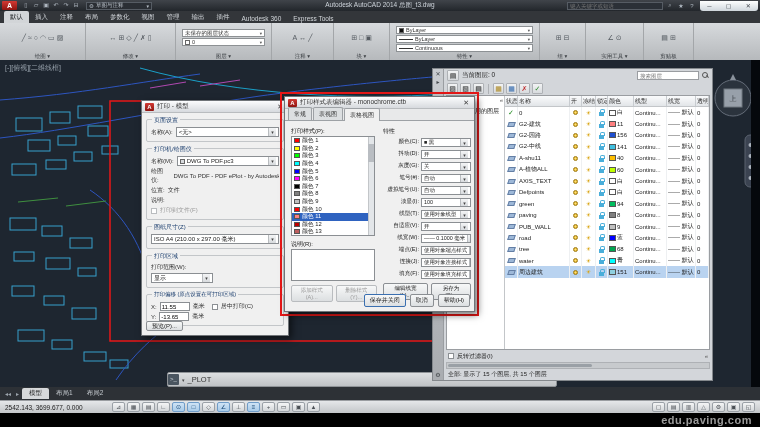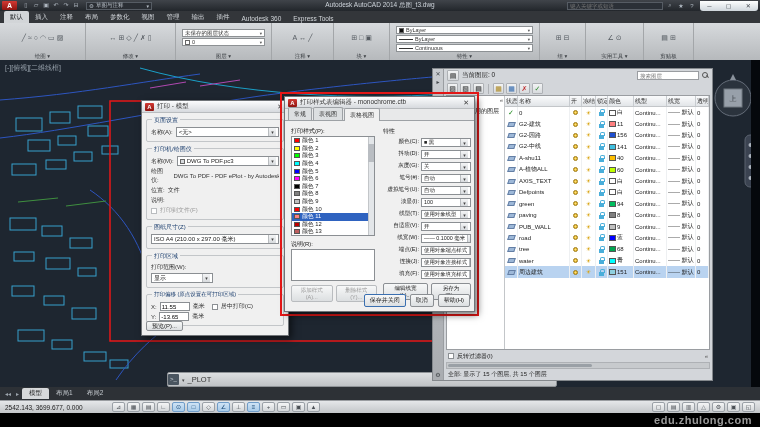--- a/index.html
+++ b/index.html
@@ -1117,16 +1117,16 @@
         <span class="stgl">▤</span>
         <span class="stgl">▥</span>
         <span class="stgl">△</span>
         <span class="stgl">⚙</span>
         <span class="stgl">▣</span>
         <span class="stgl">◱</span>
       </span>
   </div>
 
   <div id="blackband">
-    <span id="watermark">edu.zhulong.com</span>
+    <span id="watermark">edu.paving.com</span>
   </div>
 
 </div>
 
 </body></html>

